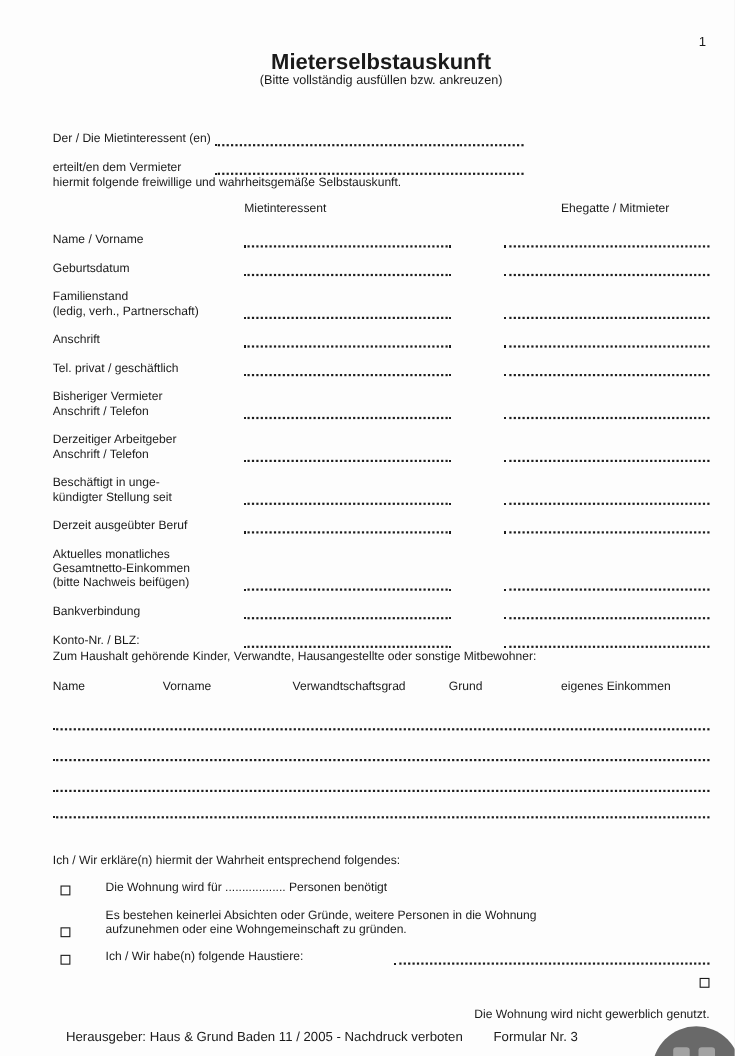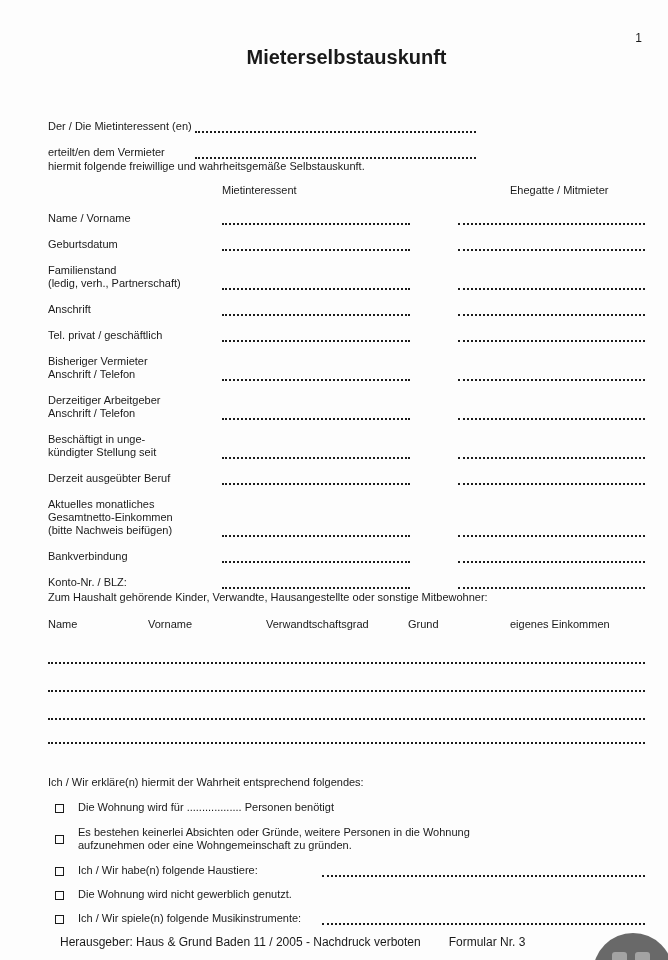--- a/index.html
+++ b/index.html
@@ -69,22 +69,22 @@
   .hh-col-2 { left: 218px; }
   .hh-col-3 { left: 360px; }
   .hh-col-4 { left: 462px; }
   .hh-line { height: 0; border-top: 2px dotted #1c1c1c; }
   .hh-line-1 { margin-top: 31px; }
   .hh-line-2 { margin-top: 26px; }
   .hh-line-3 { margin-top: 26px; }
   .hh-line-4 { margin-top: 22px; }
 
   .declaration-block { top: 776px; }
-  .decl-item { display: flex; align-items: center; margin-top: 12px; }
-  .decl-item.tight { margin-top: 11px; }
+  .decl-item { display: flex; align-items: flex-end; margin-top: 12px; gap: 18px; }
+  .decl-item.tight { margin-top: 11px; flex-direction: column; }
   .checkbox {
     width: 9px; height: 9px;
     border: 1.5px solid #1a1a1a;
     flex: none;
     margin-left: 7px;
     margin-top: 1px;
   }
   .decl-text { margin-left: 14px; white-space: pre-line; }
   .decl-text.fixed { width: 244px; flex: none; }
   .decl-dots { flex: 1; height: 3px; border-bottom: 2px dotted #1c1c1c; align-self: flex-end; }
@@ -118,20 +118,21 @@
   .corner-badge .glyph.g2 { left: 42px; }
 </style>
 </head>
 <body>
 
 <div class="page">
 
   <div class="page-number">1</div>
 
   <div class="title">Mieterselbstauskunft</div>
+  <div class="subtitle">(Bitte vollständig ausfüllen bzw. ankreuzen)</div>
 
   <div class="content intro-block">
     <div class="intro-row">
       <div class="intro-label">Der / Die Mietinteressent (en)</div>
       <div class="dots intro-dots"></div>
     </div>
     <div class="intro-row" style="margin-top: 13px;">
       <div class="intro-label">erteilt/en dem Vermieter</div>
       <div class="dots intro-dots"></div>
     </div>

